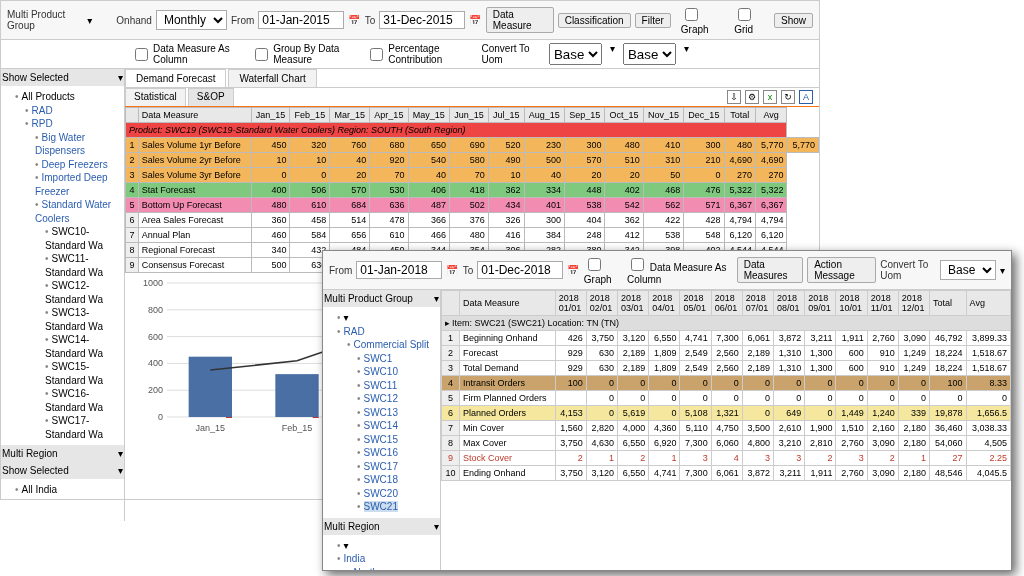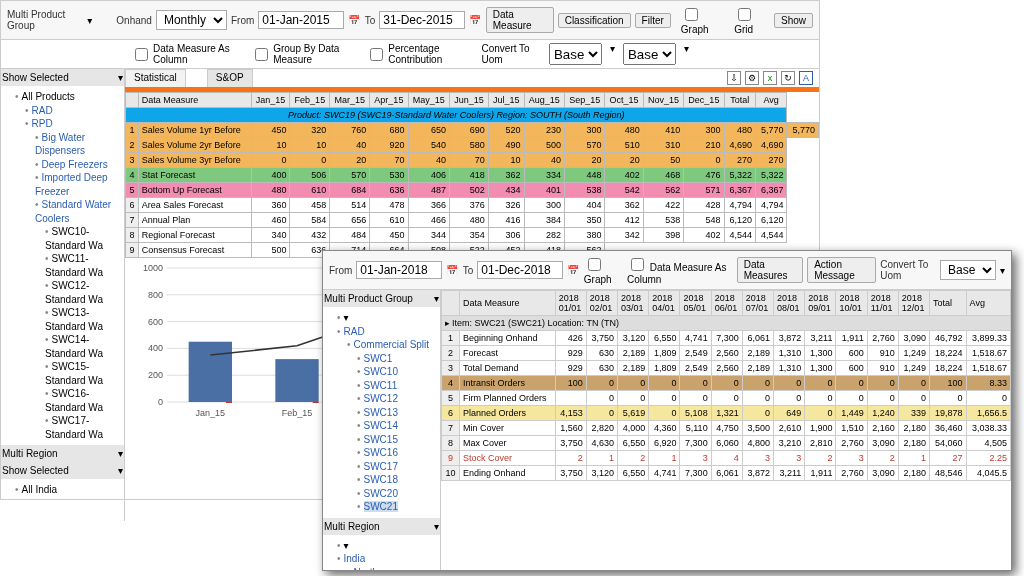--- a/index.html
+++ b/index.html
@@ -22,30 +22,30 @@
   .tree a { color: #2a5db0; text-decoration: none; }
   .tree .bl { color: #000; }
   .tree ul { margin: 0; padding-left: 10px; list-style: none; }
   .tree li::before { content: "•"; color: #888; margin-right: 3px; }
   .tree .sel { background: #cde; }
 
   .main { flex: 1; display: flex; flex-direction: column; }
   .tabs { display: flex; border-bottom: 1px solid #ccc; font-size: 10px; }
   .tabs .tab { padding: 3px 10px; border: 1px solid #ccc; border-bottom: none; margin-right: 2px; background: #f2f2f2; cursor: pointer; }
   .tabs .tab.on { background: #fff; }
-  .subtabs { display: flex; font-size: 10px; border-bottom: 5px solid #f97316; gap: 19px; }
+  .subtabs { display: flex; font-size: 10px; border-bottom: 1px solid #f97316; }
   .subtabs .tab { padding: 2px 8px; border: 1px solid #ccc; border-bottom: none; margin-right: 2px; background: #f2f2f2; cursor: pointer; }
   .subtabs .tab.on { background: #e5e5e5; }
 
   .grid1-wrap { flex: 0 0 auto; }
   table.grid { border-collapse: collapse; font-size: 9px; width: 100%; }
   table.grid th, table.grid td { border: 1px solid #bbb; padding: 2px 3px; text-align: right; white-space: nowrap; }
   table.grid th { background: #e8e8e8; font-weight: normal; text-align: center; }
   table.grid td.lab { text-align: left; }
-  table.grid tr.sec td { background: #0ea5e9; text-align: center; font-style: italic; }
+  table.grid tr.sec td { background: #ef4444; text-align: left; font-style: italic; }
   .row-orange td { background: #f4b65a !important; }
   .row-green td { background: #7fc97f !important; }
   .row-pink td { background: #f28cb1 !important; }
   table.grid td.idx { background: #eee; text-align: center; }
 
   .chart-area { flex: 1; padding: 4px 8px; }
   .axis-lbl { font-size: 9px; fill: #555; }
   .legend { font-size: 9px; text-align: center; margin-top: 2px; }
 
   .iconbar { display: flex; gap: 4px; justify-content: flex-end; padding: 2px 6px; }
@@ -157,20 +157,24 @@
       </div>
       <div class="tree">
         <ul>
           <li><span class="bl">All India</span>
           </li>
         </ul>
       </div>
     </div>
 
     <div class="main">
+      <div class="tabs">
+        <div class="tab on">Demand Forecast</div>
+        <div class="tab">Waterfall Chart</div>
+      </div>
       <div class="subtabs">
         <div class="tab">Statistical</div>
         <div class="tab on">S&amp;OP</div>
         <div class="iconbar" style="margin-left:auto">
           <span>⇩</span>
           <span>⚙</span>
           <span style="color:green">x</span>
           <span>↻</span>
           <span style="color:#2a5db0;border-color:#2a5db0">A</span>
         </div>
@@ -313,21 +317,21 @@
                 <td class="idx">7</td>
                 <td class="lab">Annual Plan</td>
                 <td>460</td>
                 <td>584</td>
                 <td>656</td>
                 <td>610</td>
                 <td>466</td>
                 <td>480</td>
                 <td>416</td>
                 <td>384</td>
-                <td>350</td>
+                <td>248</td>
                 <td>412</td>
                 <td>538</td>
                 <td>548</td>
                 <td>6,120</td>
                 <td>6,120</td>
               </tr>
               <tr class="">
                 <td class="idx">8</td>
                 <td class="lab">Regional Forecast</td>
                 <td>340</td>

